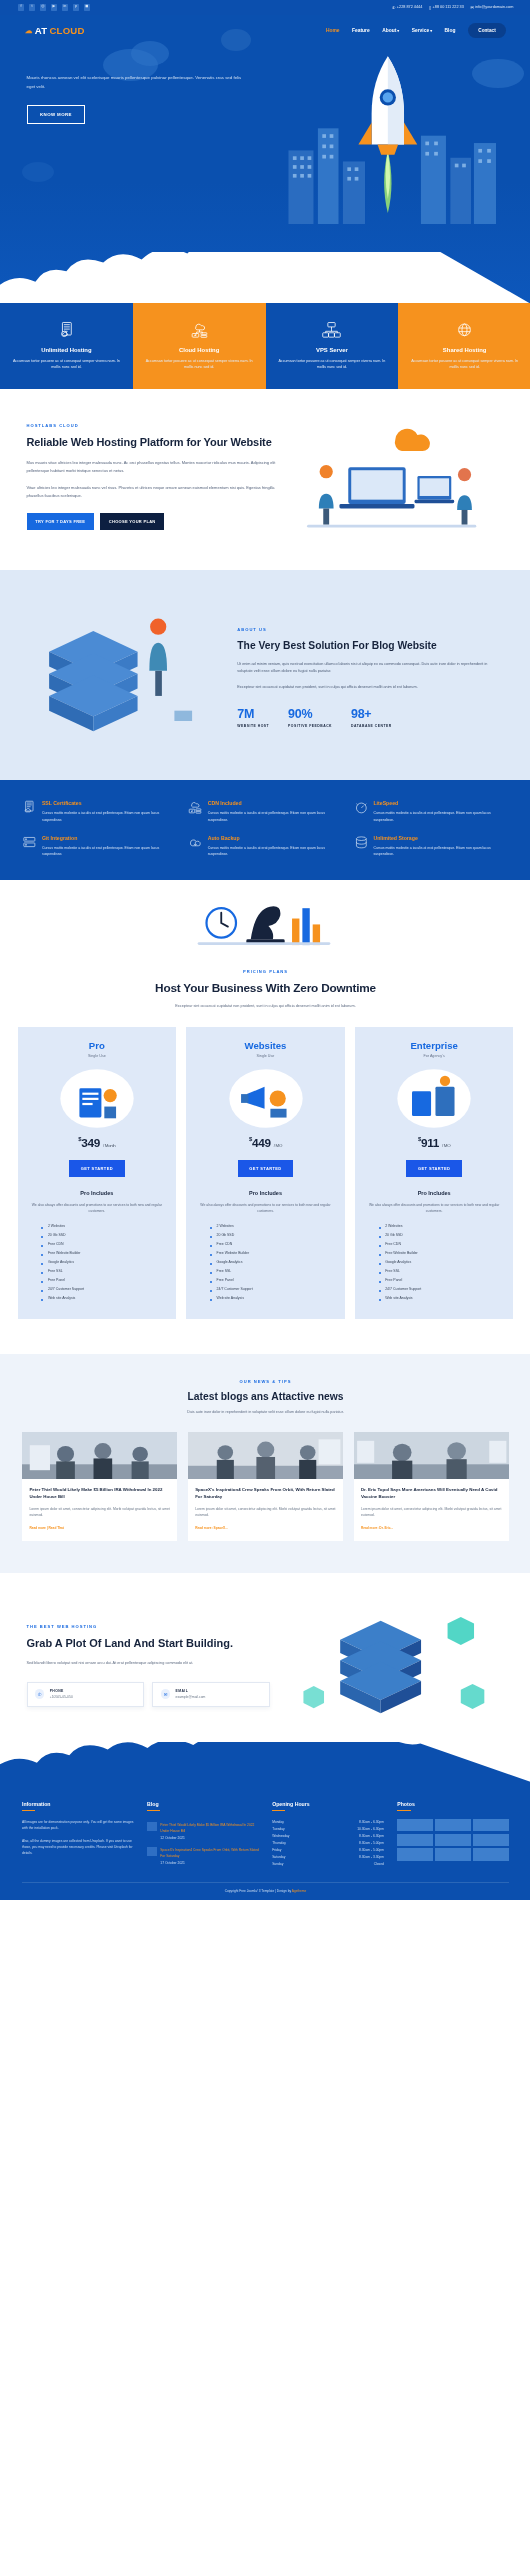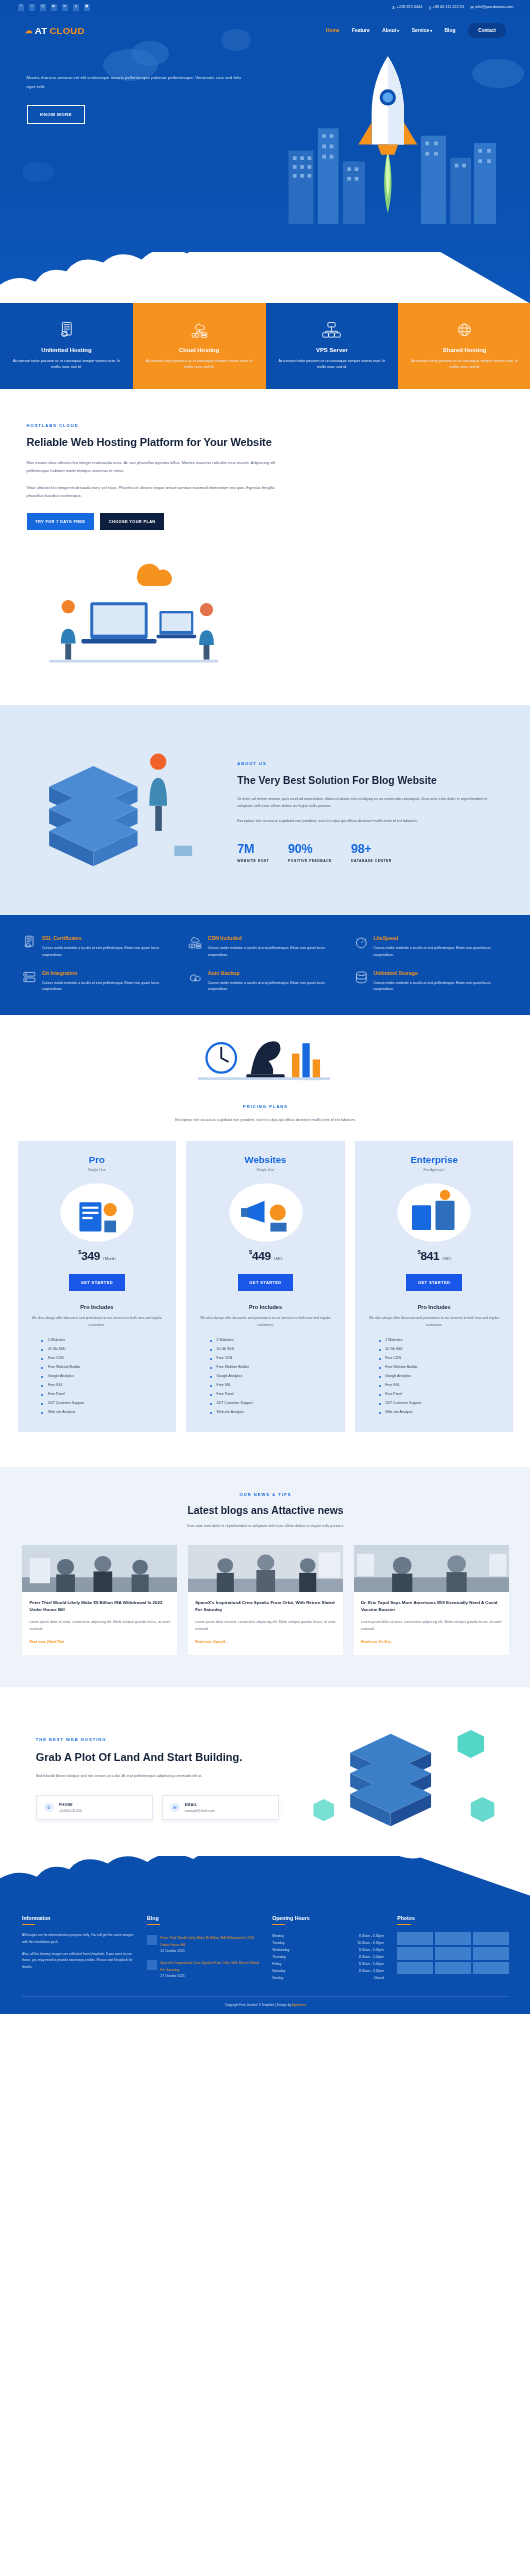--- a/index.html
+++ b/index.html
@@ -81,21 +81,21 @@
   .sc { flex:1; padding:16px 10.3px 17.7px; text-align:center; }
   .sc .icon { height:22px; display:flex; align-items:center; justify-content:center; margin-bottom:6.6px; }
   .sc h4 { font-size:5.9px; font-weight:bold; color:#fff; margin-bottom:4.4px; }
   .sc p { font-size:3.7px; line-height:1.8; color:#e3ecf8; }
   .sc1 { background:#0b4fae; }
   .sc2 { background:#f6921e; }
   .sc3 { background:#0b4fae; }
   .sc4 { background:#f6921e; }
 
   
-  .sec-reliable { padding:34px 26.5px 29.5px; display:flex; gap:28px; align-items:flex-start; background:#fff;flex-direction:column; }
+  .sec-reliable { padding:34px 26.5px 29.5px; display:flex; gap:0; align-items:flex-start; background:#fff; }
   .eyebrow { color:#1769e0; font-size:4.1px; font-weight:bold; letter-spacing:1px; margin-bottom:7.4px; }
   .sec-reliable h2 { font-size:11px; line-height:1.35; color:#16233c; font-weight:bold; letter-spacing:-0.1px; }
   .sec-reliable p { font-size:4px; line-height:2; color:#53617a; margin-top:8.8px; }
   .btnrow { display:flex; gap:5.9px; margin-top:13.3px; }
   .btn-blue { background:#1769e0; color:#fff; font-size:4px; font-weight:bold; letter-spacing:0.3px; padding:5.9px 8.8px; }
   .btn-navy { background:#0d1f41; color:#fff; font-size:4px; font-weight:bold; letter-spacing:0.3px; padding:5.9px 8.8px; }
   .reliable-left { width:258px; }
   .reliable-right { width:206px; position:relative; height:118px; }
 
   
@@ -149,21 +149,21 @@
   .sec-blog h2 { font-size:10.3px; font-weight:bold; color:#16233c; }
   .sec-blog .sub { font-size:3.7px; color:#5d6a81; margin-top:8px; }
   .bgrid { display:flex; gap:10.3px; margin-top:17.7px; }
   .bcard { flex:1; background:#fff; text-align:left; padding-bottom:8.8px; }
   .bimg { height:47px; position:relative; overflow:hidden; }
   .bcard h4 { font-size:4.4px; font-weight:bold; line-height:1.55; color:#16233c; padding:8px 7.4px 0; }
   .bcard p { font-size:3.4px; line-height:1.85; color:#6a7788; padding:5.2px 7.4px 0; }
   .bcard a { display:inline-block; font-size:3.2px; font-weight:bold; color:#f6921e; padding:5.9px 7.4px 0; text-decoration:none; }
 
   
-  .sec-cta { background:#ffffff; padding:29.5px 26.5px 14.7px; display:flex; gap:11.8px; align-items:center;justify-content:flex-end; }
+  .sec-cta { background:#ffffff; padding:29.5px 26.5px 14.7px; display:flex; gap:11.8px; align-items:center; }
   .cta-left { width:243px; }
   .sec-cta h2 { font-size:11px; line-height:1.35; font-weight:bold; color:#16233c; }
   .sec-cta p { font-size:3.8px; line-height:1.9; color:#5d6a81; margin-top:8.8px; }
   .contactcards { display:flex; gap:8.8px; margin-top:14.7px; }
   .ccard { flex:1; background:#fff; border:0.7px solid #e2e8f2; padding:6.6px 7.4px; display:flex; gap:5.2px; align-items:center; box-shadow:0 1.5px 4.4px rgba(17,45,90,.06); }
   .ccard .cci { width:9.6px; height:9.6px; border-radius:50%; background:#e8f0fd; display:flex; align-items:center; justify-content:center; color:#1769e0; font-size:4.4px; }
   .ccard .lb { font-size:3.4px; font-weight:bold; letter-spacing:0.4px; color:#16233c; }
   .ccard .vl { font-size:3.4px; color:#6a7788; margin-top:1.8px; }
   .cta-right { width:214px; height:125px; position:relative; }
 
@@ -521,20 +521,21 @@
       <rect x="334" y="80" width="52" height="8" rx="2" fill="#16233c"></rect>
       <rect x="396" y="52" width="10" height="36" fill="#f6921e"></rect>
       <rect x="410" y="38" width="10" height="50" fill="#1769e0"></rect>
       <rect x="424" y="60" width="10" height="28" fill="#f6921e"></rect>
       <rect x="268" y="84" width="180" height="4" rx="2" fill="#c8d8ee"></rect>
     </svg>
   </div>
 
   <div class="sec-pricing">
     <div class="eyebrow">PRICING PLANS</div>
+    <h2>Host Your Business With Zero Downtime</h2>
     <div class="sub">Excepteur sint occaecat cupidatat non proident, sunt in culpa qui officia deserunt mollit anim id est laborum.</div>
 
     <div class="pgrid">
 
       <div class="pcard">
         <h3>Pro</h3>
         <div class="sku">Single Use</div>
         <div class="pic">
           <svg width="88" height="65" viewBox="0 0 120 88">
             <ellipse cx="60" cy="44" rx="50" ry="40" fill="#ffffff"></ellipse>
@@ -603,21 +604,21 @@
         <div class="sku">For Agency's</div>
         <div class="pic">
           <svg width="88" height="65" viewBox="0 0 120 88">
             <ellipse cx="60" cy="44" rx="50" ry="40" fill="#ffffff"></ellipse>
             <rect x="30" y="34" width="26" height="34" rx="2" fill="#1769e0"></rect>
             <rect x="62" y="28" width="26" height="40" rx="2" fill="#2e6fbd"></rect>
             <circle cx="75" cy="20" r="7" fill="#f6921e"></circle>
           </svg>
         </div>
         <div class="price">
-          <span class="cur">$</span><span>841</span>
+          <span class="cur">$</span><span>911</span>
           <span class="per">/ MO</span>
         </div>
         <span class="getbtn">GET STARTED</span>
         <div class="pincl">Pro Includes</div>
         <div class="pdesc">We also always offer discounts and promotions to our services to both new and regular customers.</div>
         <ul class="plist">
           <li>2 Websites</li>
           <li>20 Gb SSD</li>
           <li>Free CDN</li>
           <li>Free Website Builder</li>

